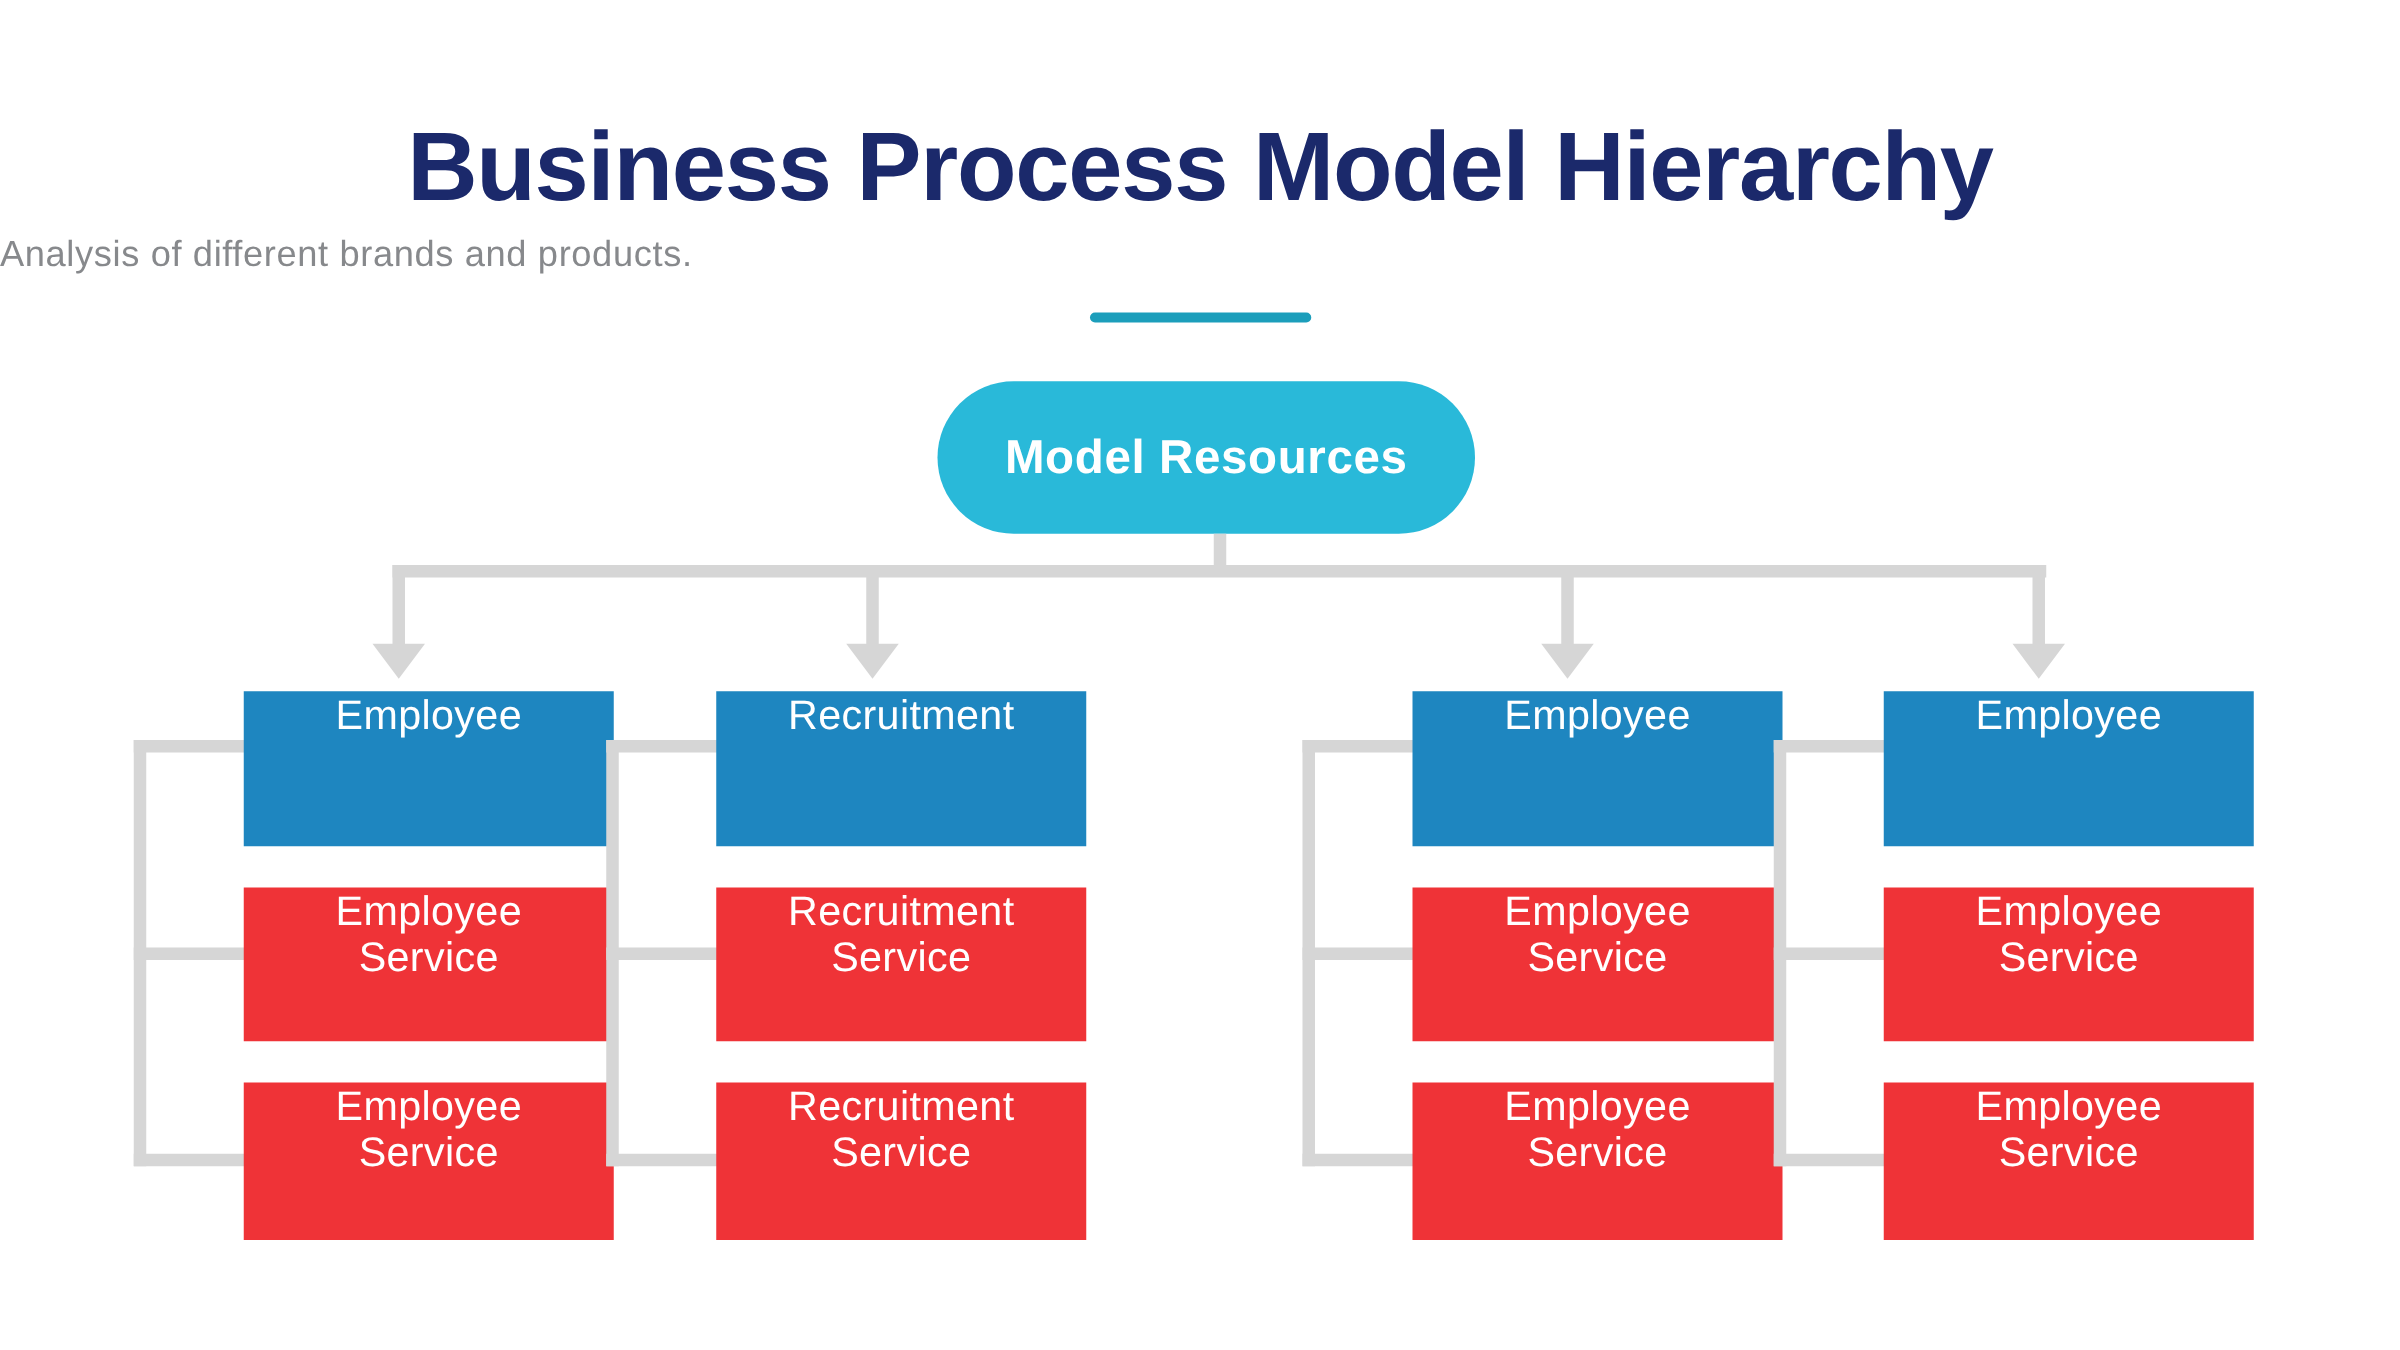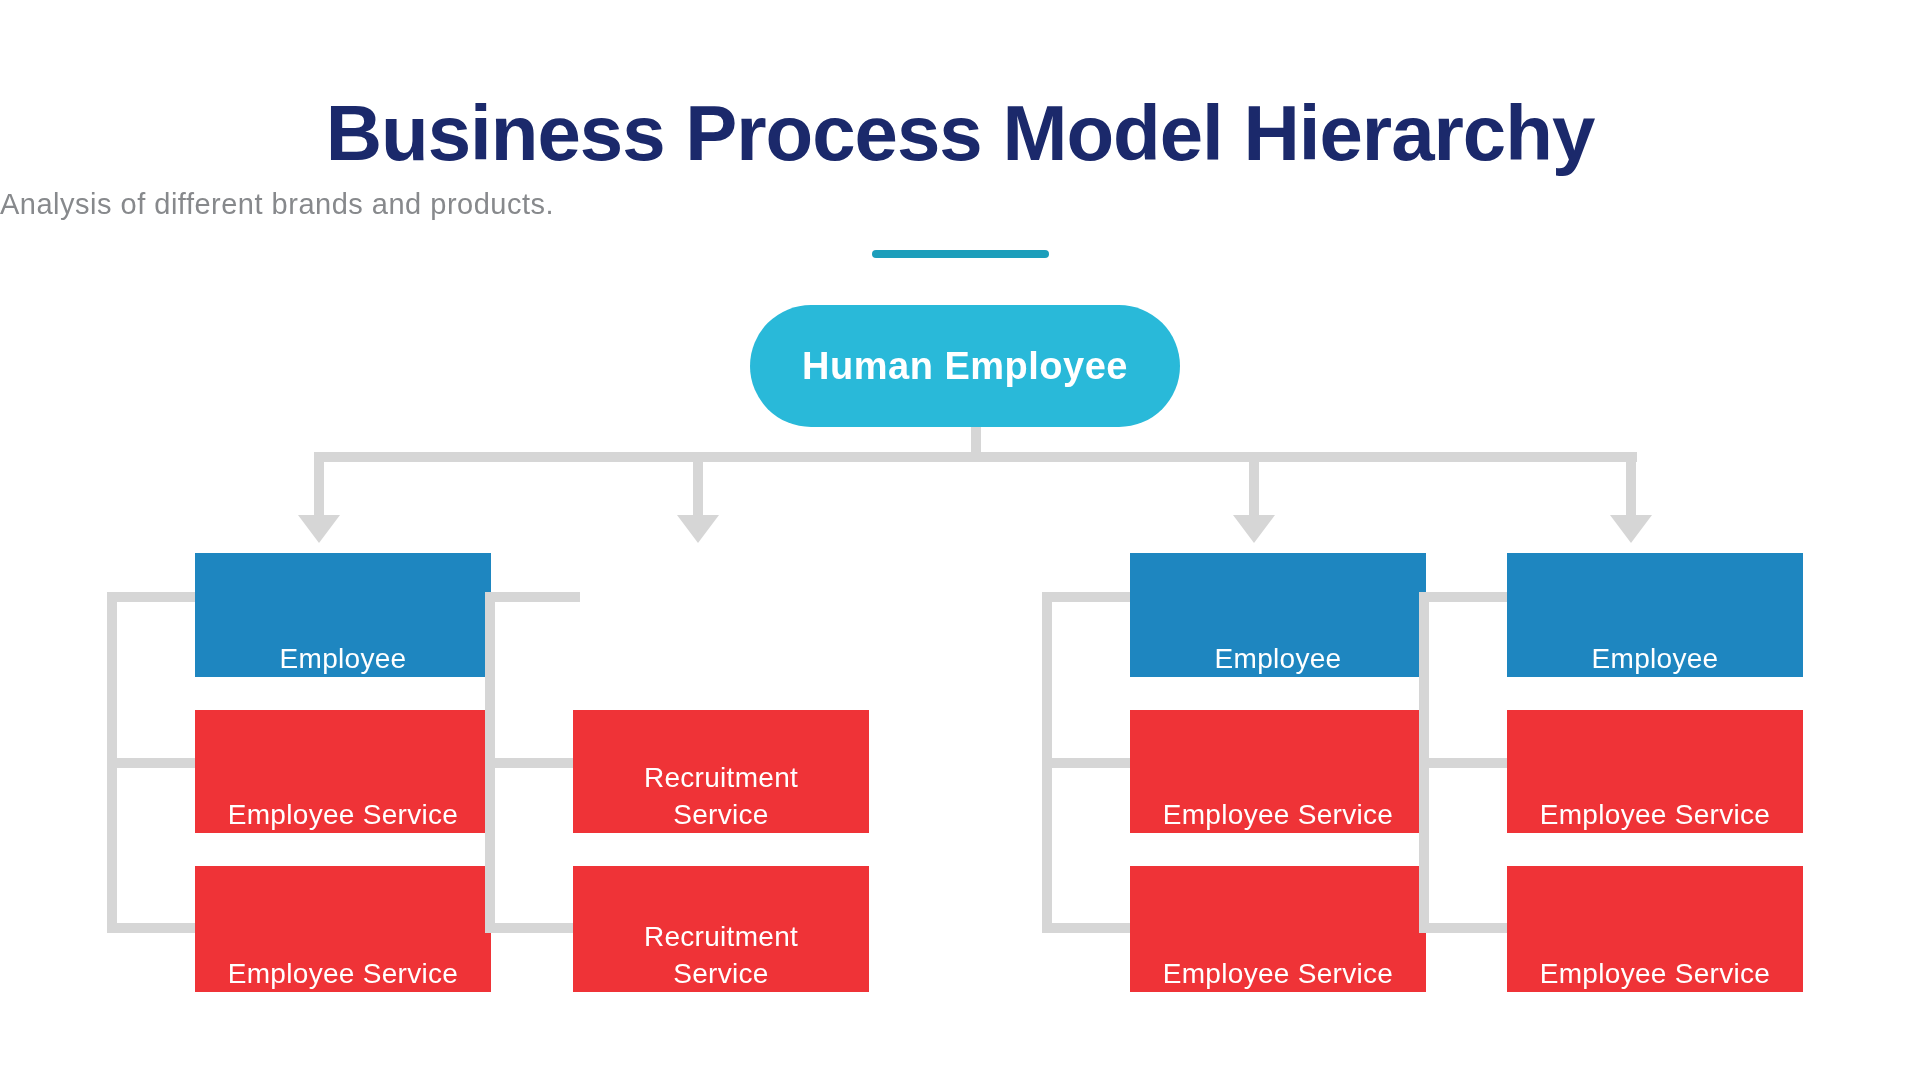--- a/index.html
+++ b/index.html
@@ -70,40 +70,40 @@
 
   
   .col{position:absolute;top:553px;width:337px;height:440px;}
   .col-1{left:107px;} .col-2{left:485px;} .col-3{left:1042px;} .col-4{left:1419px;}
   .bracket-v{left:0;top:39px;width:10px;height:341px;}
   .bracket-h{left:0;width:95px;height:10px;}
   .stub-top{top:39px;} .stub-mid{top:205px;} .stub-bot{top:370px;}
 
   .node{
     position:absolute;left:88px;width:296px;
-    display:flex;align-items:flex-end;justify-content:center;
+    display:flex;align-items:flex-start;justify-content:center;
     text-align:center;
-    color:var(--node_text);font-size:28px;line-height:37px;letter-spacing:0.3px;
+    color:var(--node_text);font-size:33px;line-height:37px;letter-spacing:0.3px;
   }
   .node-parent{top:0;height:124px;background:var(--parent_fill);}
   .node-child-1{top:157px;height:123px;background:var(--child_fill);}
   .node-child-2{top:313px;height:126px;background:var(--child_fill);}
   .node .label{padding:0 20px;}
 </style>
 </head>
 <body>
 
 <div class="canvas">
 
   <h1 class="title">Business Process Model Hierarchy</h1>
   <p class="subtitle">Analysis of different brands and products.</p>
   <div class="divider"></div>
 
   <div class="root-pill">
-    <span class="label">Human Employee</span>
+    <span class="label">Model Resources</span>
   </div>
 
   <div class="line stub-root"></div>
   <div class="line h-main"></div>
   <div class="line drop-shaft shaft-1"></div>
   <div class="line drop-shaft shaft-2"></div>
   <div class="line drop-shaft shaft-3"></div>
   <div class="line drop-shaft shaft-4"></div>
   <div class="arrow-head head-1"></div>
   <div class="arrow-head head-2"></div>
@@ -124,20 +124,23 @@
     <div class="node node-child-2">
       <span class="label">Employee Service</span>
     </div>
   </div>
 
   <div class="col col-2">
     <div class="line bracket-v"></div>
     <div class="line bracket-h stub-top"></div>
     <div class="line bracket-h stub-mid"></div>
     <div class="line bracket-h stub-bot"></div>
+    <div class="node node-parent">
+      <span class="label">Recruitment</span>
+    </div>
     <div class="node node-child-1">
       <span class="label">Recruitment Service</span>
     </div>
     <div class="node node-child-2">
       <span class="label">Recruitment Service</span>
     </div>
   </div>
 
   <div class="col col-3">
     <div class="line bracket-v"></div>

